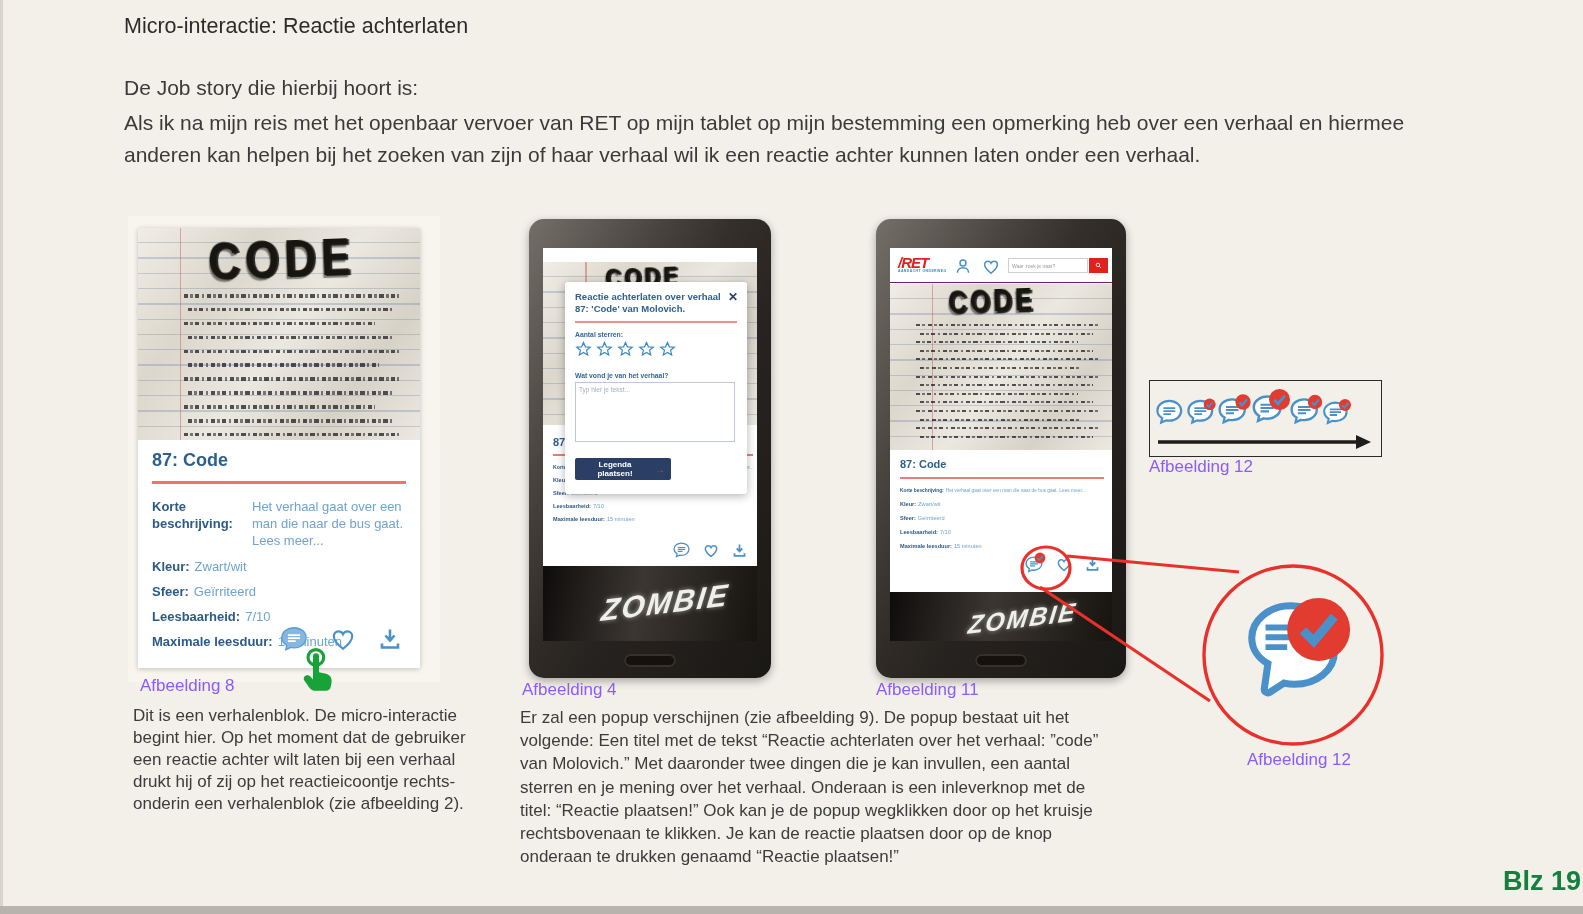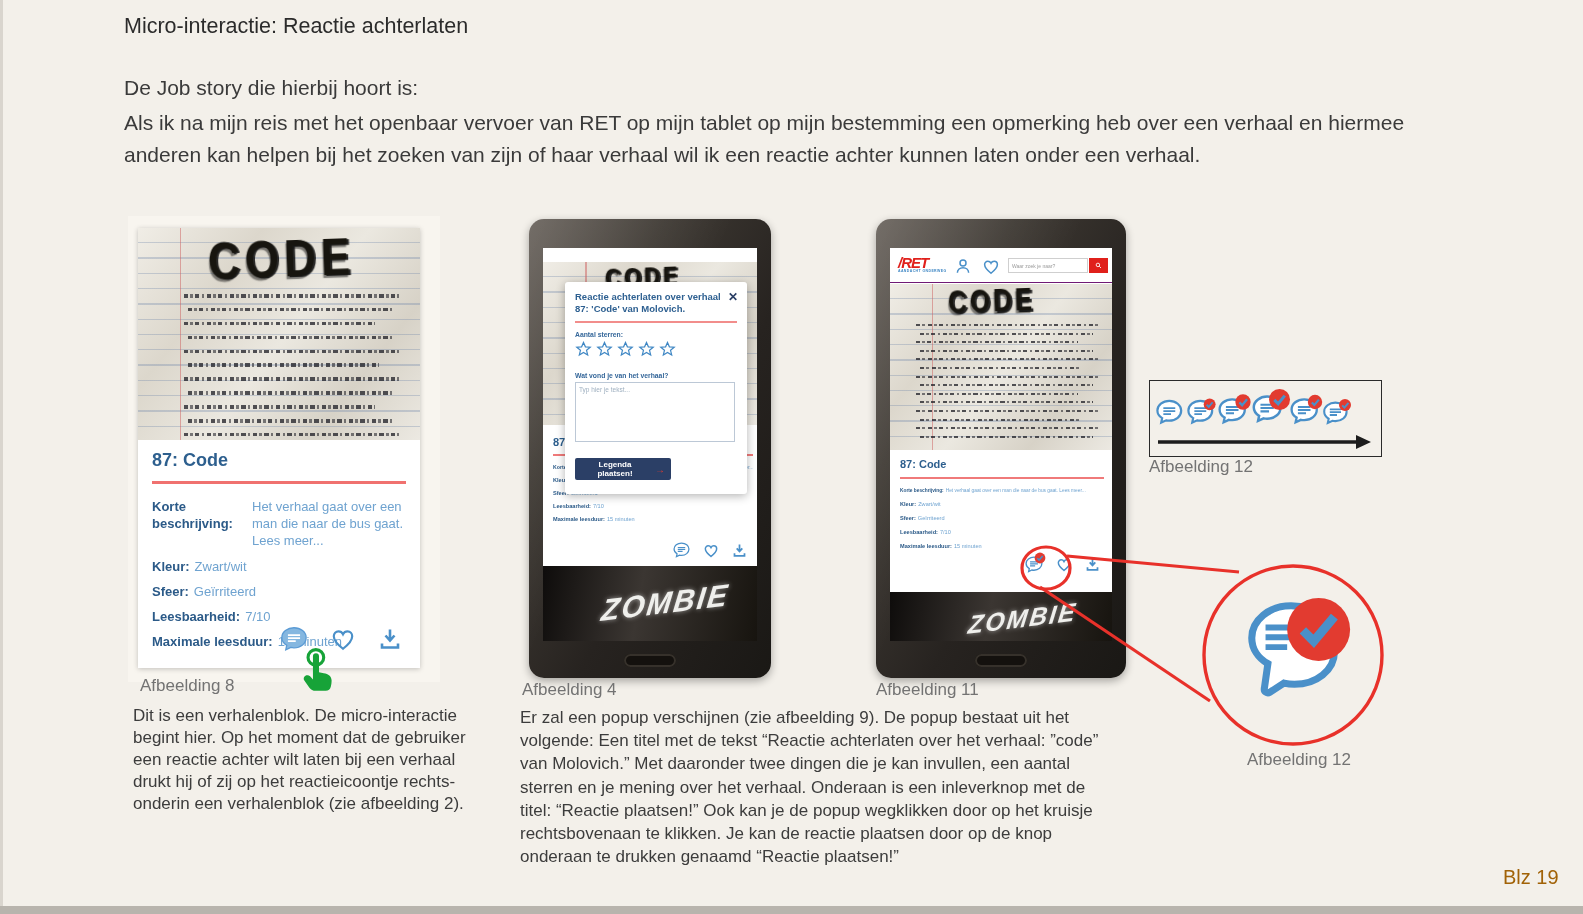--- a/index.html
+++ b/index.html
@@ -72,31 +72,31 @@
   .stars{display:flex;gap:4px;margin-top:3px;}
   .p-textarea{width:160px;height:60px;border:1px solid #bcc8d6;resize:none;margin-top:3px;
     font-size:6.5px;color:#46627e;padding:3px;box-sizing:border-box;font-family:"Liberation Sans",sans-serif;}
   .p-textarea::placeholder{color:#9fb0c0;}
   .p-btn{margin-top:12px;width:96px;height:22px;background:#2b3f66;border:none;border-radius:2px;color:#fff;
     font-size:8px;font-weight:bold;display:flex;align-items:center;justify-content:center;gap:6px;cursor:pointer;
     font-family:"Liberation Sans",sans-serif;}
   .p-btn .arr{color:#e23b30;font-size:10px;font-weight:bold;}
 
   
-  .caption{font-size:17px;color:#737373;}
+  .caption{font-size:17px;color:#8b5cf6;}
   .desc{font-size:17px;line-height:21.9px;color:#3c3c3c;}
   .desc9{font-size:17px;line-height:23.2px;color:#3c3c3c;}
   .rpara{font-size:16.5px;line-height:28.8px;color:#3c3c3c;}
 
   
   .anim-box{left:1149px;top:380px;width:231px;height:75px;border:1.5px solid #2a2a2a;}
   .anim-row{position:absolute;left:4px;top:7px;display:flex;align-items:flex-end;}
   .anim-row svg{margin-right:-3px;}
 
-  .pagenum{left:1503px;top:866px;font-size:20px;font-weight:normal;color:#a16207;}
+  .pagenum{left:1503px;top:866px;font-size:27px;font-weight:bold;color:#15803d;}
 
   
   .legenda{left:8px;top:857px;width:243px;height:45px;border:2px solid #4c4c4c;background:#f6f3ee;
     display:flex;align-items:center;box-sizing:border-box;}
   .legenda .ttl{font-size:20px;color:#1e1e1e;margin-left:13px;}
   .legenda .lbl{font-size:12.5px;font-weight:bold;color:#1e1e1e;margin-left:8px;}
 
   .overlay{position:absolute;left:0;top:0;width:1583px;height:914px;pointer-events:none;z-index:40;}
   .hand{z-index:45;}
 </style>

